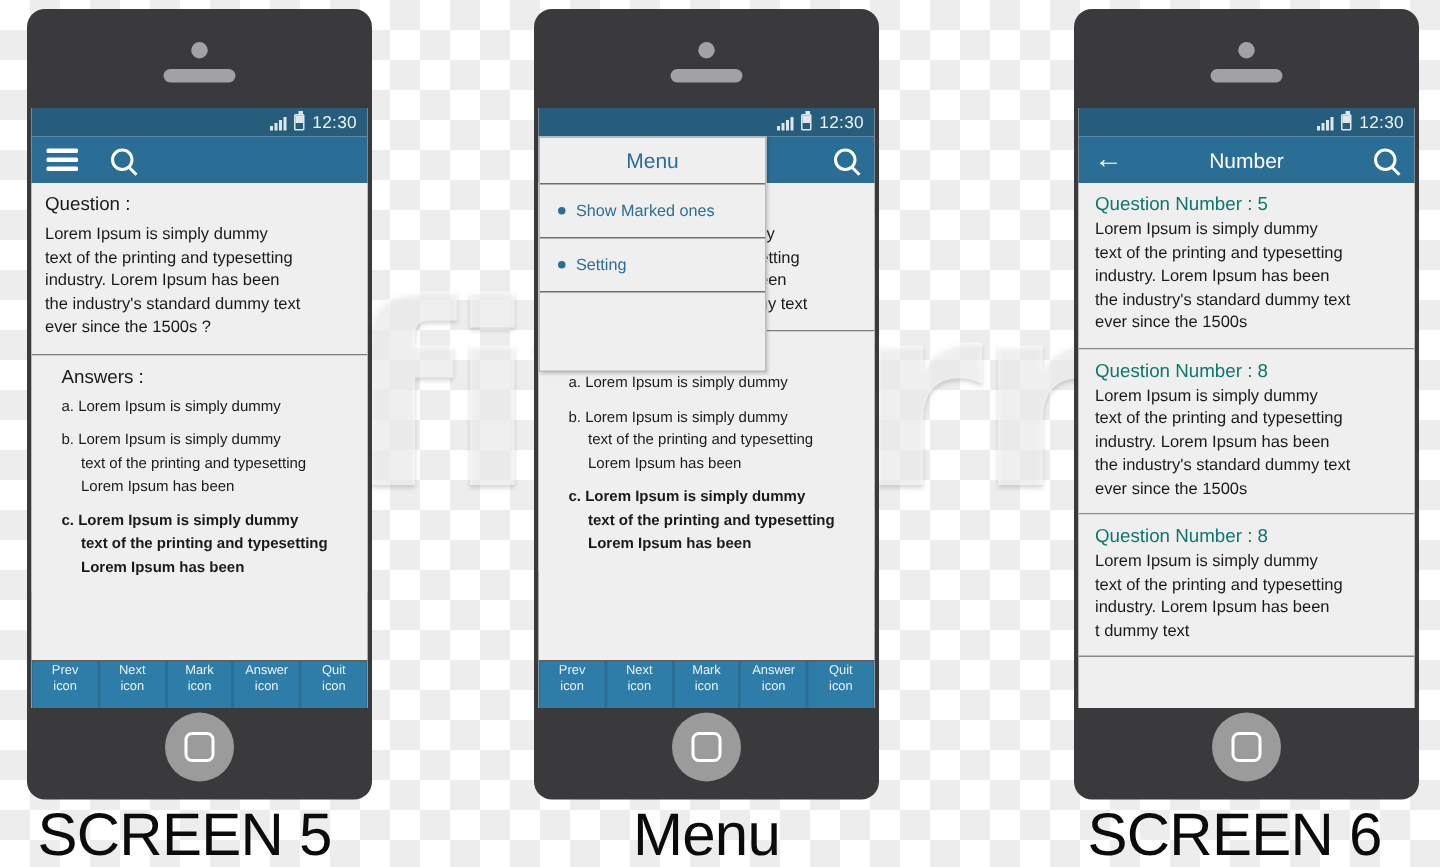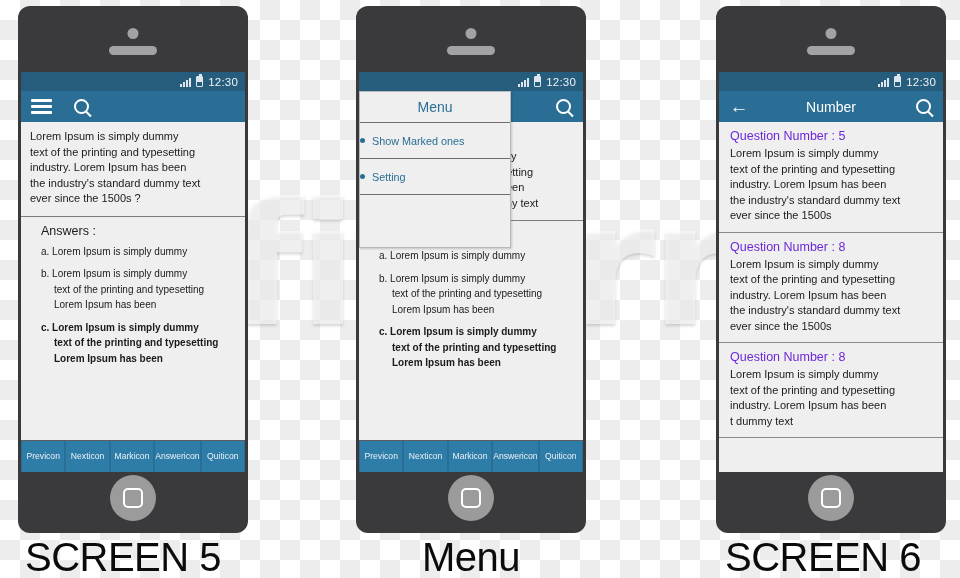--- a/index.html
+++ b/index.html
@@ -222,21 +222,21 @@
   .ans-item:last-child { margin-bottom: 0; font-weight: bold; }
 
   
   .mcard {
     border-bottom: 1px solid #8a8a8a;
     padding: 7px 9px 8px 11px;
     background: #efefef;
   }
   .mcard .mtitle {
     font-size: 12.5px;
-    color: #6d28d9;
+    color: #0f766e;
     margin-bottom: 3px;
   }
 
   
   .toolbar {
     position: absolute;
     left: 0; bottom: 0;
     width: 224px;
     height: 32px;
     display: flex;
@@ -244,23 +244,23 @@
     border-top: 1px solid #5d5d5d;
   }
   .tool-btn {
     flex: 1;
     background: #2e7ca8;
     margin: 0 1px;
     color: #eaf2f7;
     font-size: 8.6px;
     line-height: 10.5px;
     display: flex;
-    flex-direction: row;
-    align-items: center;
-    justify-content: center;
+    flex-direction: column;
+    align-items: center;
+    justify-content: flex-start;
     text-align: center;
   }
 
   
   .menu-overlay {
     position: absolute;
     left: 0; top: 19px;
     width: 152px;
     z-index: 5;
     background: #efefef;
@@ -273,20 +273,21 @@
     align-items: center;
     justify-content: center;
     color: #2a6e96;
     font-size: 14px;
     border-bottom: 1px solid #6f6f6f;
   }
   .menu-item {
     height: 36px;
     display: flex;
     align-items: center;
+    padding-left: 12px;
     color: #2a6e96;
     font-size: 10.8px;
     border-bottom: 1px solid #6f6f6f;
   }
   .menu-item .bullet {
     width: 5px; height: 5px;
     border-radius: 50%;
     background: #2a6e96;
     margin-right: 7px;
     flex: 0 0 auto;
@@ -341,20 +342,21 @@
               <span></span>
             </div>
         </div>
         <div class="icon-slot">
           <div class="search-glass"></div>
         </div>
       </div>
 
       <div class="content">
         <div class="card">
+          <div class="lbl">Question :</div>
           <div class="body-text">Lorem Ipsum is simply dummy
 text of the printing and typesetting
 industry. Lorem Ipsum has been
 the industry's standard dummy text
 ever since the 1500s ?</div>
         </div>
         <div class="card no-border">
           <div class="lbl">Answers :</div>
           <div class="ans-item">a. Lorem Ipsum is simply dummy</div>
           <div class="ans-item">b. Lorem Ipsum is simply dummy

